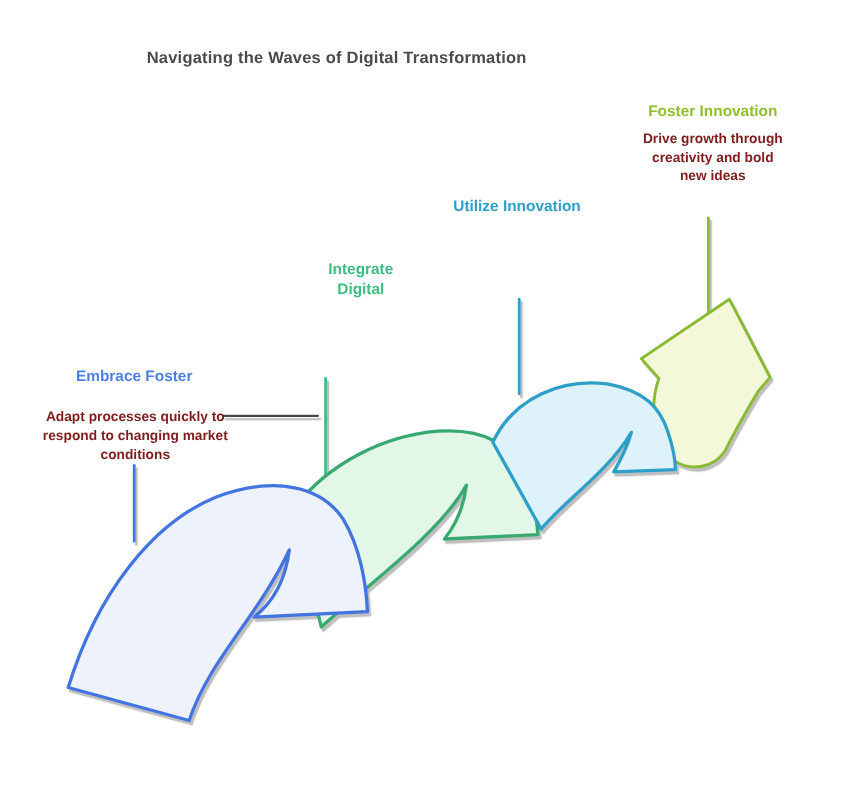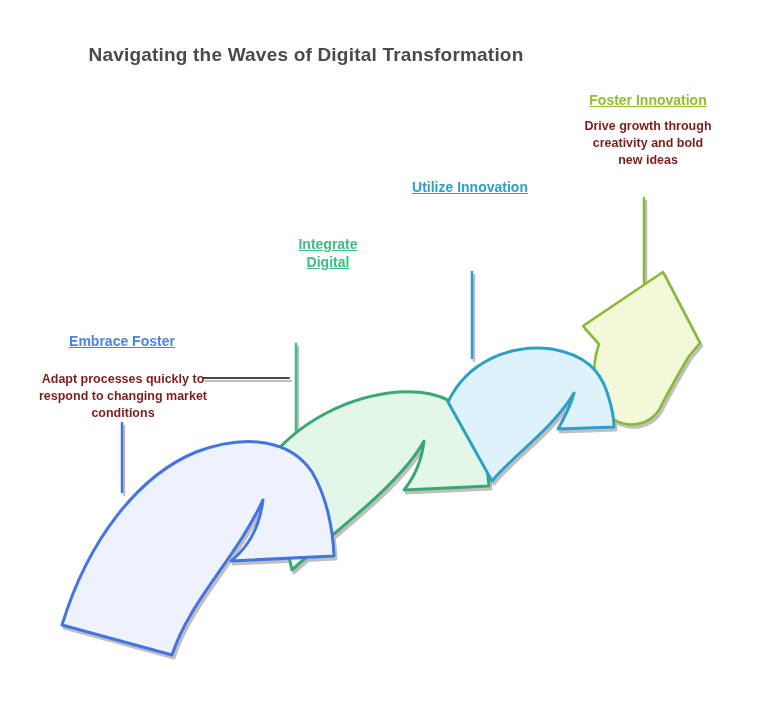--- a/index.html
+++ b/index.html
@@ -2,25 +2,25 @@
 <html><head>
 <meta charset="utf-8">
 <style>
   html,body{margin:0;padding:0;background:#ffffff;}
   #stage{
     position:relative;width:768px;height:724px;overflow:hidden;background:#ffffff;
     font-family:"Liberation Sans", sans-serif;
   }
   .title{
     position:absolute;left:0;top:44px;width:612px;text-align:center;
-    font-size:19px;font-weight:700;color:#4a4a4a;letter-spacing:.2px;
+    font-size:15px;font-weight:700;color:#4a4a4a;letter-spacing:.2px;
   }
   .step-label{
     position:absolute;transform:translateX(-50%);text-align:center;
-    font-size:14px;font-weight:700;line-height:1.28;white-space:nowrap;text-decoration:underline;
+    font-size:14px;font-weight:700;line-height:1.28;white-space:nowrap;
   }
   .step-label.wrap{white-space:normal;}
   .step-desc{
     position:absolute;text-align:center;color:#7f1d1d;
     font-size:12.5px;font-weight:600;line-height:1.36;
   }
   svg{position:absolute;left:0;top:0;}
 </style>
 </head>
 <body>

